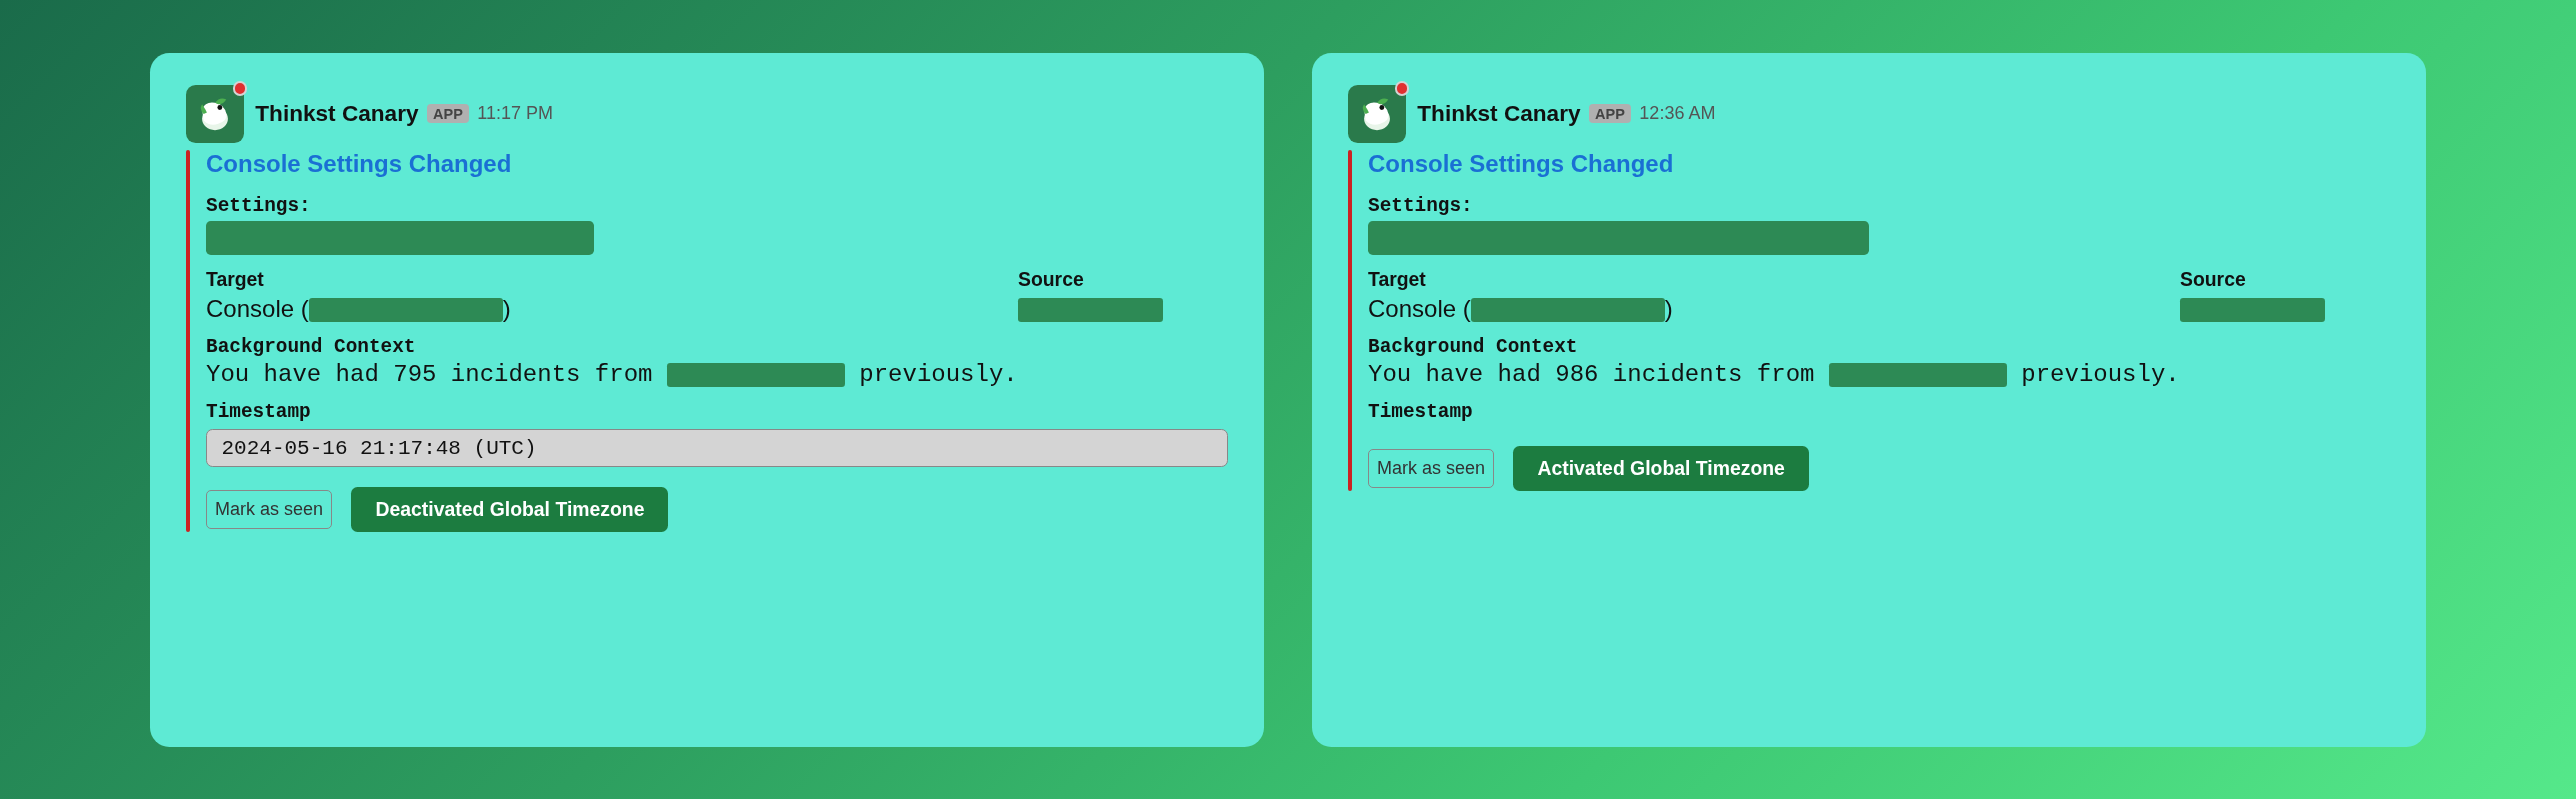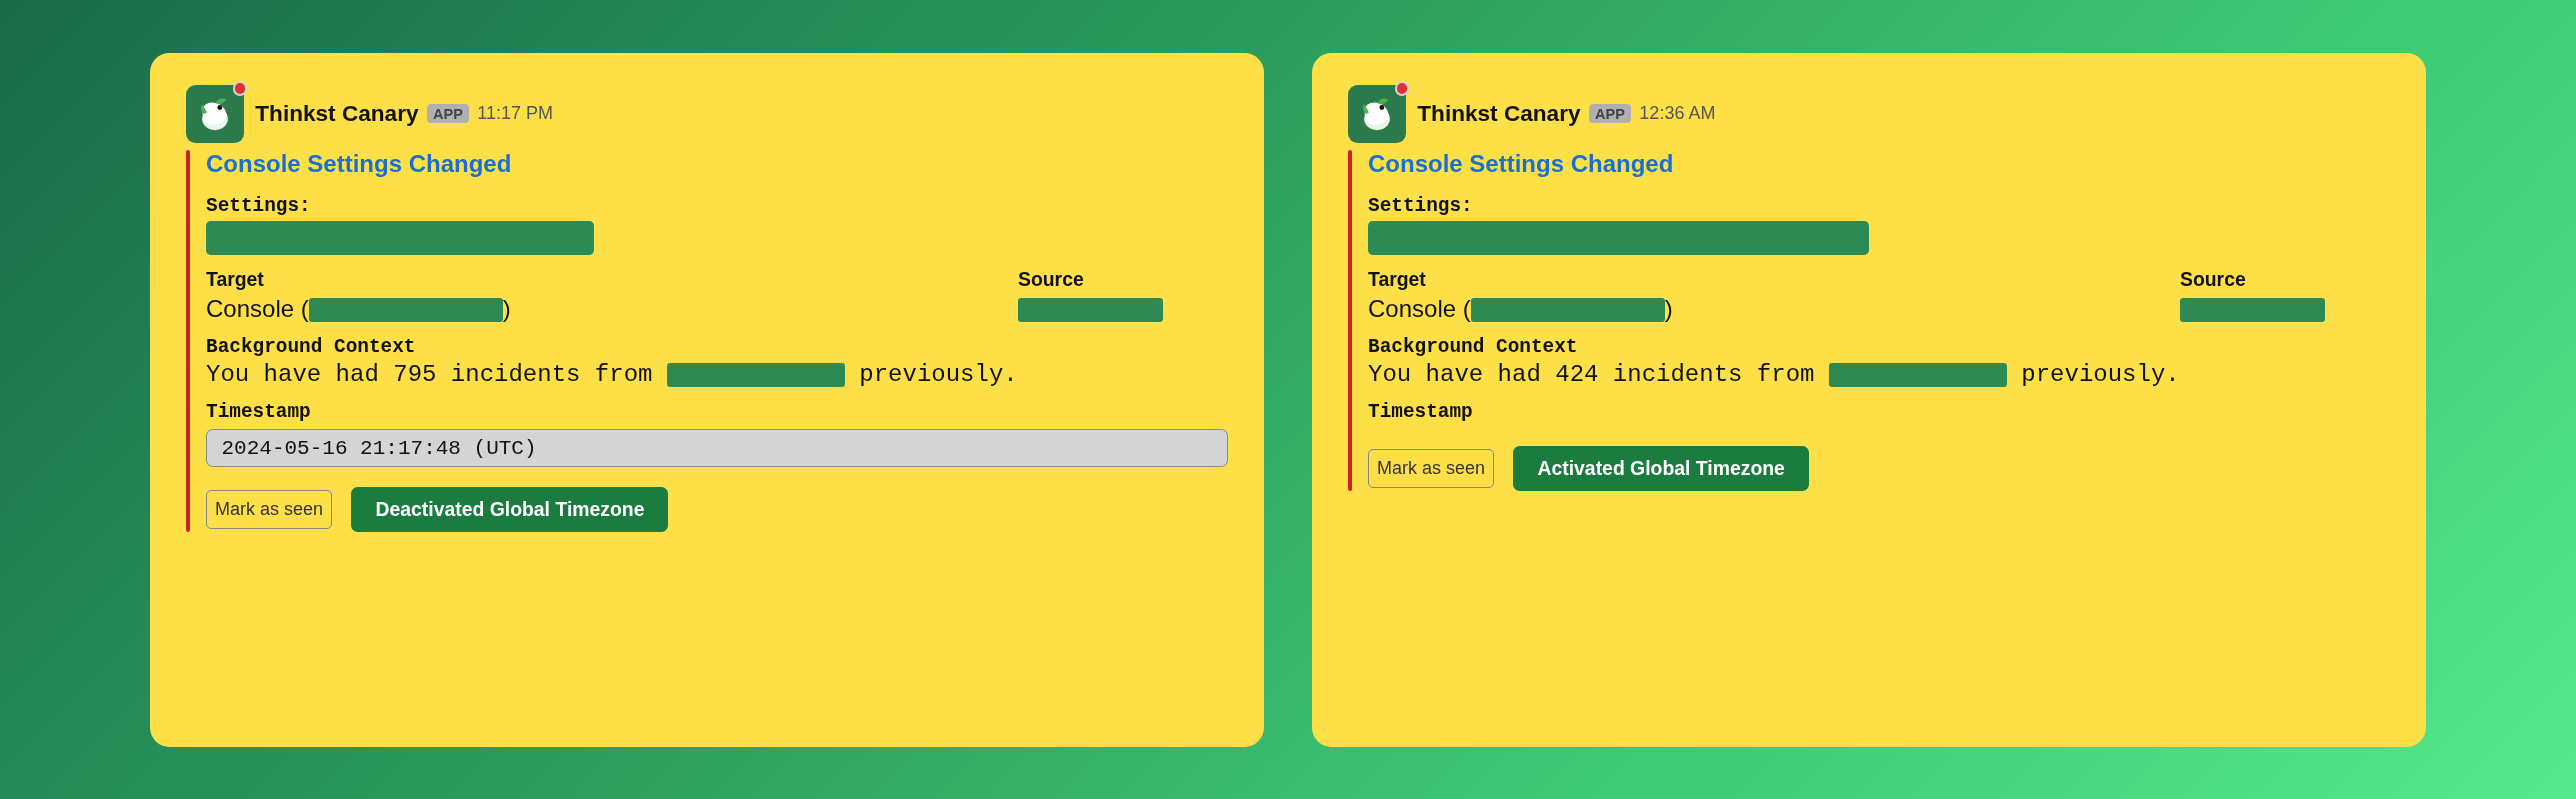--- a/index.html
+++ b/index.html
@@ -9,21 +9,21 @@
       height: 799px;
       background: linear-gradient(135deg, #1a6b4a 0%, #2d9e5f 40%, #3dc873 70%, #55e88a 100%);
       display: flex;
       align-items: center;
       justify-content: center;
       gap: 48px;
       font-family: -apple-system, BlinkMacSystemFont, 'Segoe UI', sans-serif;
     }
 
     .card {
-      background: #fde047;
+      background: #5eead4;
       border-radius: 19.4px;
       padding: 32px 36px 32px 36px;
       width: 1114px;
       min-height: 694px;
       display: flex;
       flex-direction: column;
       gap: 0;
     }
 
     
@@ -333,21 +333,21 @@
           <div class="field-label">Source</div>
           <div class="field-value">
             <span class="redacted-inline-sm"></span>
           </div>
         </div>
       </div>
 
       <div class="section-block">
         <div class="field-label">Background Context</div>
         <div class="field-value">
-          <span>You have had 424 incidents from</span>
+          <span>You have had 986 incidents from</span>
           <span class="redacted-inline" style="width:178px;"></span>
           <span>previously.</span>
         </div>
       </div>
 
       <div class="section-block">
         <div class="field-label">Timestamp</div>
       </div>
 
       <div class="actions-row">

